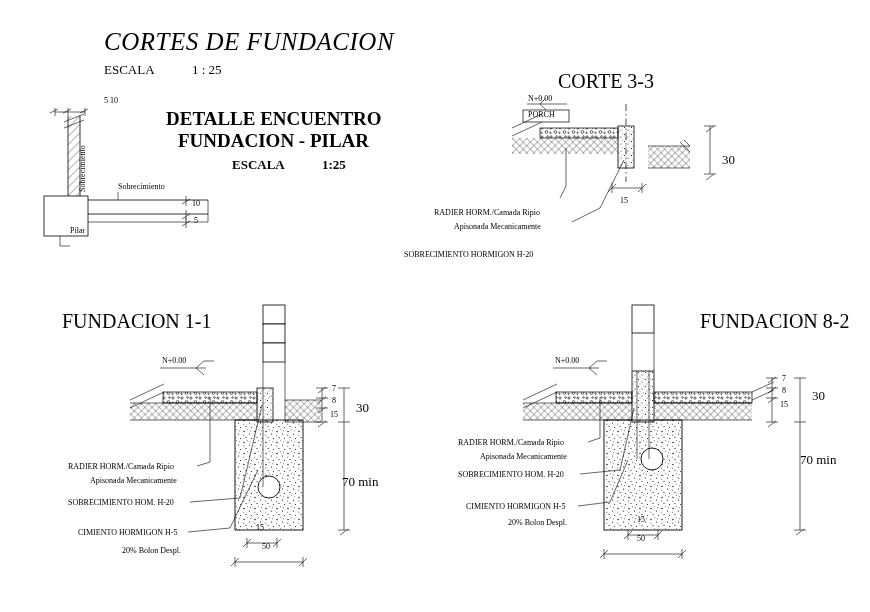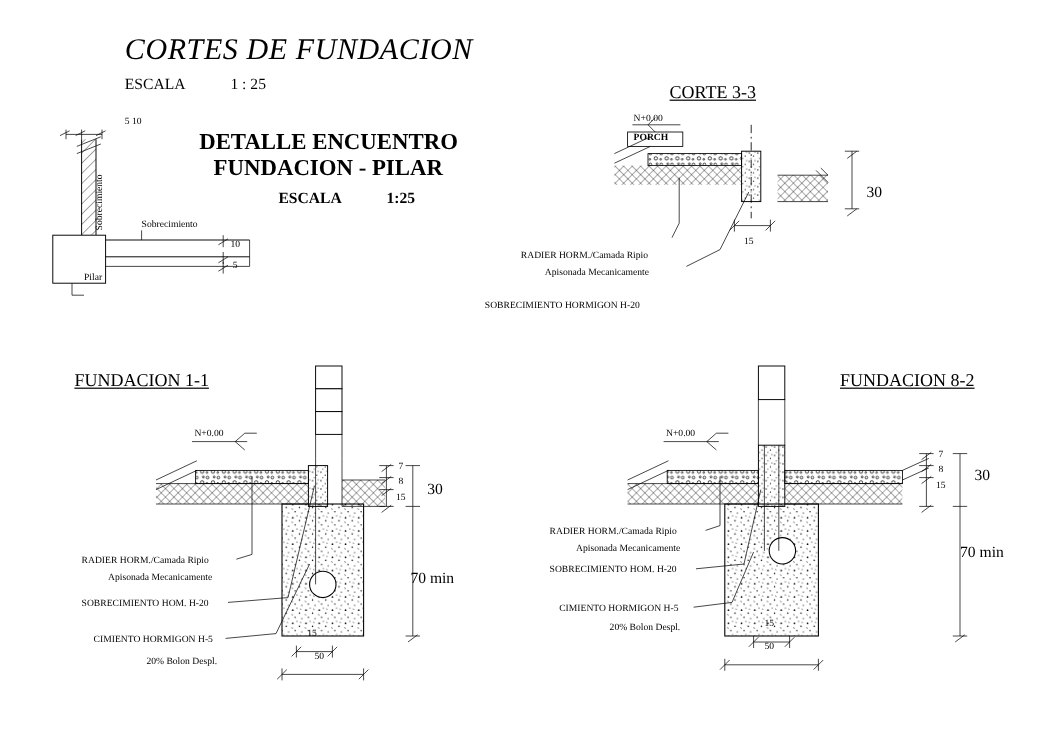--- a/index.html
+++ b/index.html
@@ -1,20 +1,20 @@
 <!DOCTYPE html>
 <html><head>
 <meta charset="utf-8">
 <style>
   html,body{margin:0;padding:0;background:#ffffff;}
   body{width:870px;height:612px;position:relative;overflow:hidden;font-family:"Liberation Serif",serif;color:#000;}
   .txt{position:absolute;white-space:nowrap;font-family:"Liberation Serif",serif;color:#000;}
   .ttl{font-size:25px;letter-spacing:.5px;}
   .sub{font-size:19px;font-weight:bold;}
-  .sec{font-size:15px;text-decoration:underline;}
+  .sec{font-size:20px;}
   .xs{font-size:13px;}
   .xxs{font-size:8px;}
   .bold{font-weight:bold;}
   svg{position:absolute;left:0;top:0;overflow:visible;}
   .ln{stroke:#000;stroke-width:.8;fill:none;}
   .lnthin{stroke:#000;stroke-width:.6;fill:none;}
   .dash{stroke:#000;stroke-width:.7;fill:none;stroke-dasharray:7 3 1.5 3;}
   .fillwhite{fill:#ffffff;stroke:#000;stroke-width:.8;}
   .nofill{fill:none;}
 </style>
@@ -231,21 +231,21 @@
 <div class="txt xs bold" style="left:322px;top:157px;">1:25</div>
 <div class="txt xxs" style="left:56px;top:96px;padding-left:48px;">5 10</div>
 <div class="txt xxs" style="left:78px;top:192px;transform:rotate(-90deg);transform-origin:0 0;">Sobrecimiento</div>
 <div class="txt xxs" style="left:118px;top:182px;">Sobrecimiento</div>
 <div class="txt xxs" style="left:192px;top:199px;">10</div>
 <div class="txt xxs" style="left:194px;top:216px;">5</div>
 <div class="txt xxs" style="left:70px;top:226px;">Pilar</div>
 
 <div class="txt sec" style="left:558px;top:70px;">CORTE  3-3</div>
 <div class="txt xxs" style="left:528px;top:94px;">N+0.00</div>
-<div class="txt xxs" style="left:528px;top:110px;font-weight:bold;">PORCH</div>
+<div class="txt xxs" style="left:528px;top:110px;">PORCH</div>
 <div class="txt xxs" style="left:434px;top:208px;">RADIER HORM./Camada Ripio</div>
 <div class="txt xxs" style="left:454px;top:222px;">Apisonada Mecanicamente</div>
 <div class="txt xxs" style="left:404px;top:250px;">SOBRECIMIENTO HORMIGON H-20</div>
 <div class="txt xs" style="left:722px;top:152px;">30</div>
 <div class="txt xxs" style="left:620px;top:196px;">15</div>
 
 <div class="txt sec" style="left:62px;top:310px;">FUNDACION 1-1</div>
 <div class="txt xxs" style="left:162px;top:356px;">N+0.00</div>
 <div class="txt xxs" style="left:68px;top:462px;">RADIER HORM./Camada Ripio</div>
 <div class="txt xxs" style="left:90px;top:476px;">Apisonada Mecanicamente</div>

